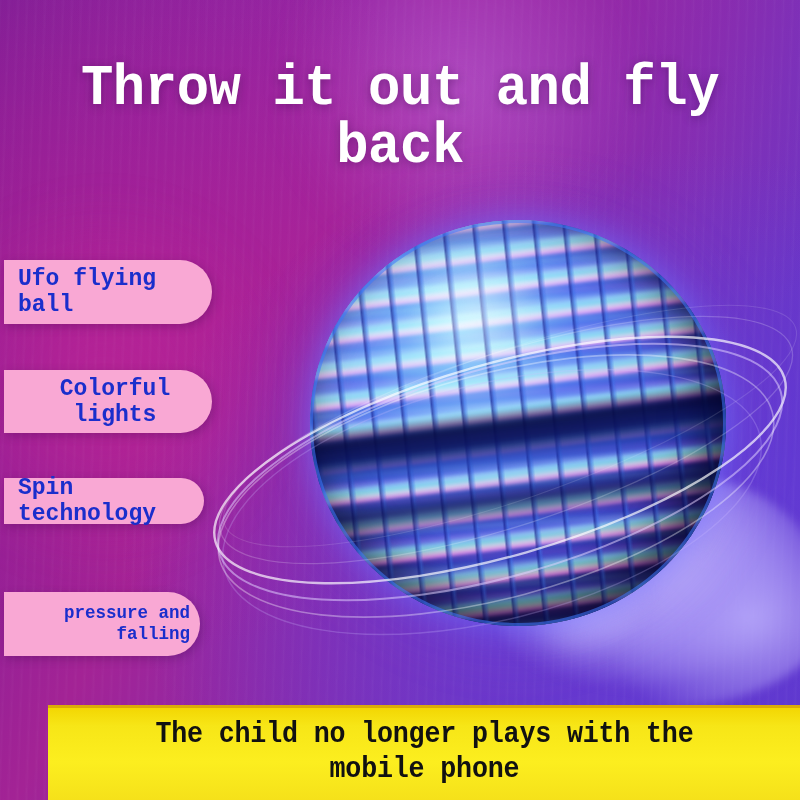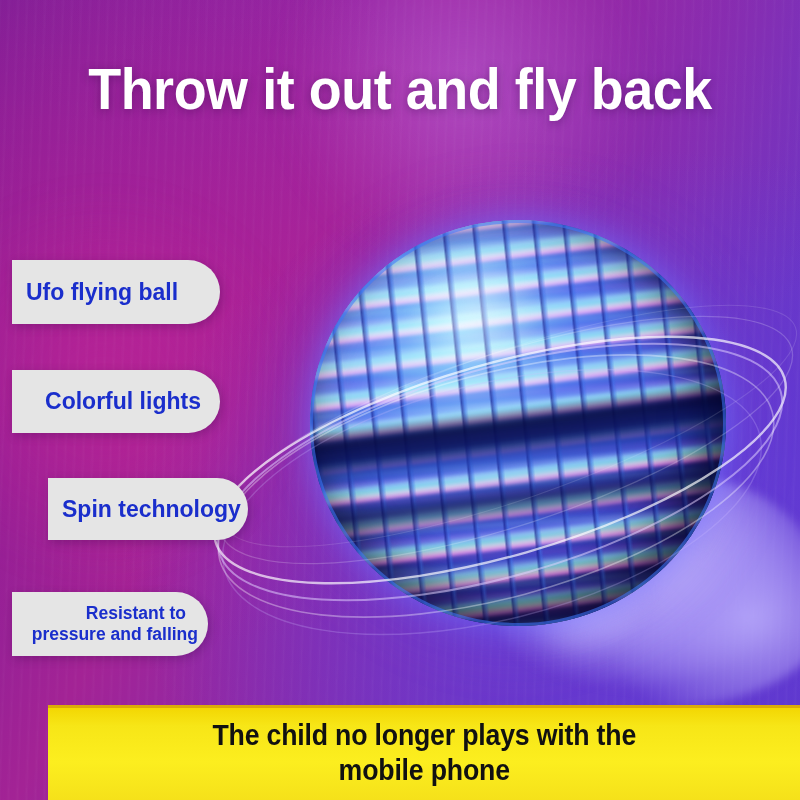--- a/index.html
+++ b/index.html
@@ -5,21 +5,21 @@
   html, body {
     margin: 0;
     padding: 0;
     background: #000;
   }
   #stage {
     position: relative;
     width: 800px;
     height: 800px;
     overflow: hidden;
-    font-family: Liberation Sans, sans-serif;
+    font-family: Liberation Mono, monospace;
     background: #6d1f8e;
   }
 
   
   .bg-base {
     position: absolute;
     inset: 0;
     background:
       radial-gradient(115% 85% at 82% 68%, rgba(98,60,215,0.95) 0%, rgba(98,60,215,0.0) 58%),
       radial-gradient(95% 70% at 18% 38%, rgba(176,32,150,0.80) 0%, rgba(176,32,150,0.0) 62%),
@@ -228,36 +228,36 @@
     font-weight: bold;
     letter-spacing: -0.5px;
     line-height: 1.0;
     text-shadow: 0 2px 10px rgba(40,0,60,0.35);
     transform: scaleX(0.93);
   }
 
   
   .pill {
     position: absolute;
-    left: 12px;
-    background: #e5e5e5;
+    left: 4px;
+    background: #f9a8d4;
     border-radius: 0 40px 40px 0;
     box-shadow: 2px 3px 10px rgba(40,0,60,0.25);
     display: flex;
     align-items: center;
     color: #1a2ecc;
     font-weight: bold;
   }
   .pill-label {
     display: block;
     width: 100%;
   }
   #pill-0 { top: 260px; width: 208px; height: 64px; }
   #pill-1 { top: 370px; width: 208px; height: 63px; text-align: center; }
-  #pill-2 { top: 478px; width: 200px; height: 62px; margin-left: 36px; }
+  #pill-2 { top: 478px; width: 200px; height: 46px; }
   #pill-3 { top: 592px; width: 196px; height: 64px; }
 
   #pill-0 .pill-label,
   #pill-1 .pill-label,
   #pill-2 .pill-label {
     font-size: 23px;
     padding-left: 14px;
   }
   #pill-3 .pill-label {
     font-size: 17.5px;
@@ -335,21 +335,20 @@
     <span class="pill-label">Ufo flying ball</span>
   </div>
   <div class="pill" id="pill-1">
     <span class="pill-label">Colorful lights</span>
   </div>
   <div class="pill" id="pill-2">
     <span class="pill-label">Spin technology</span>
   </div>
   <div class="pill" id="pill-3">
     <span class="pill-label">
-      <span class="line-a">Resistant to</span>
       <span class="line-b">pressure and falling</span>
     </span>
   </div>
 
   <div class="banner">
     <div class="banner-text">
       <span>The child no longer plays with the</span><br>
       <span>mobile phone</span>
     </div>
   </div>

